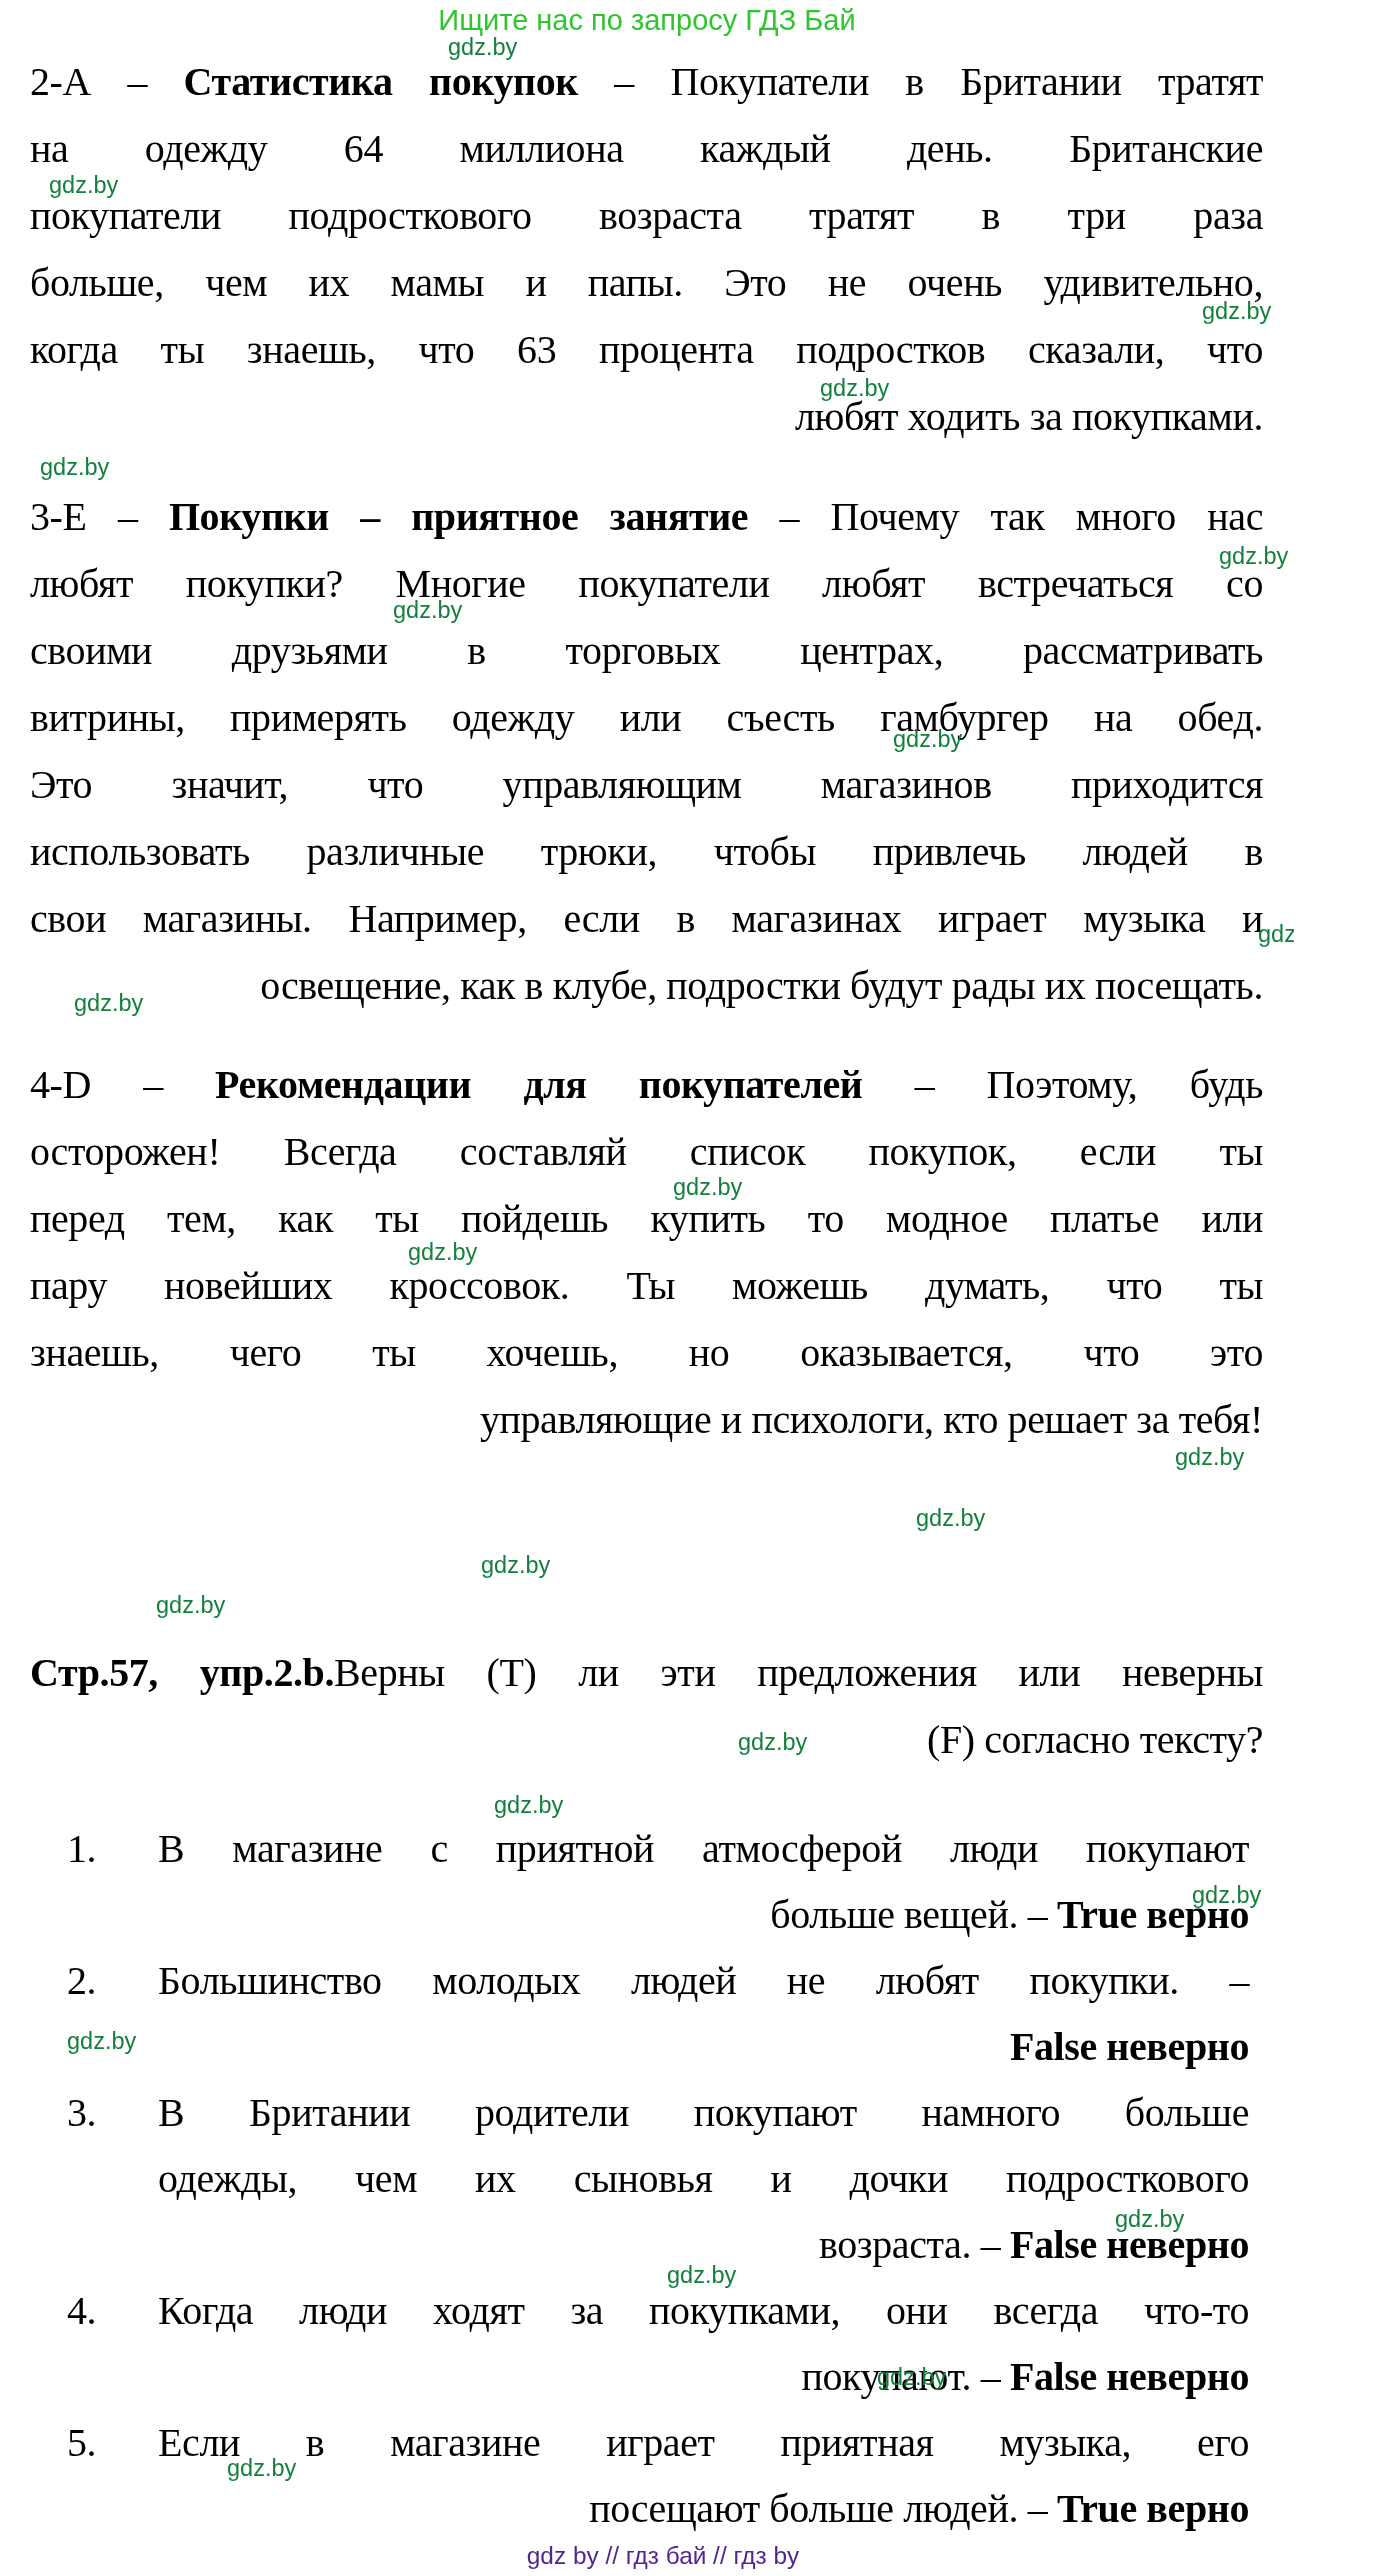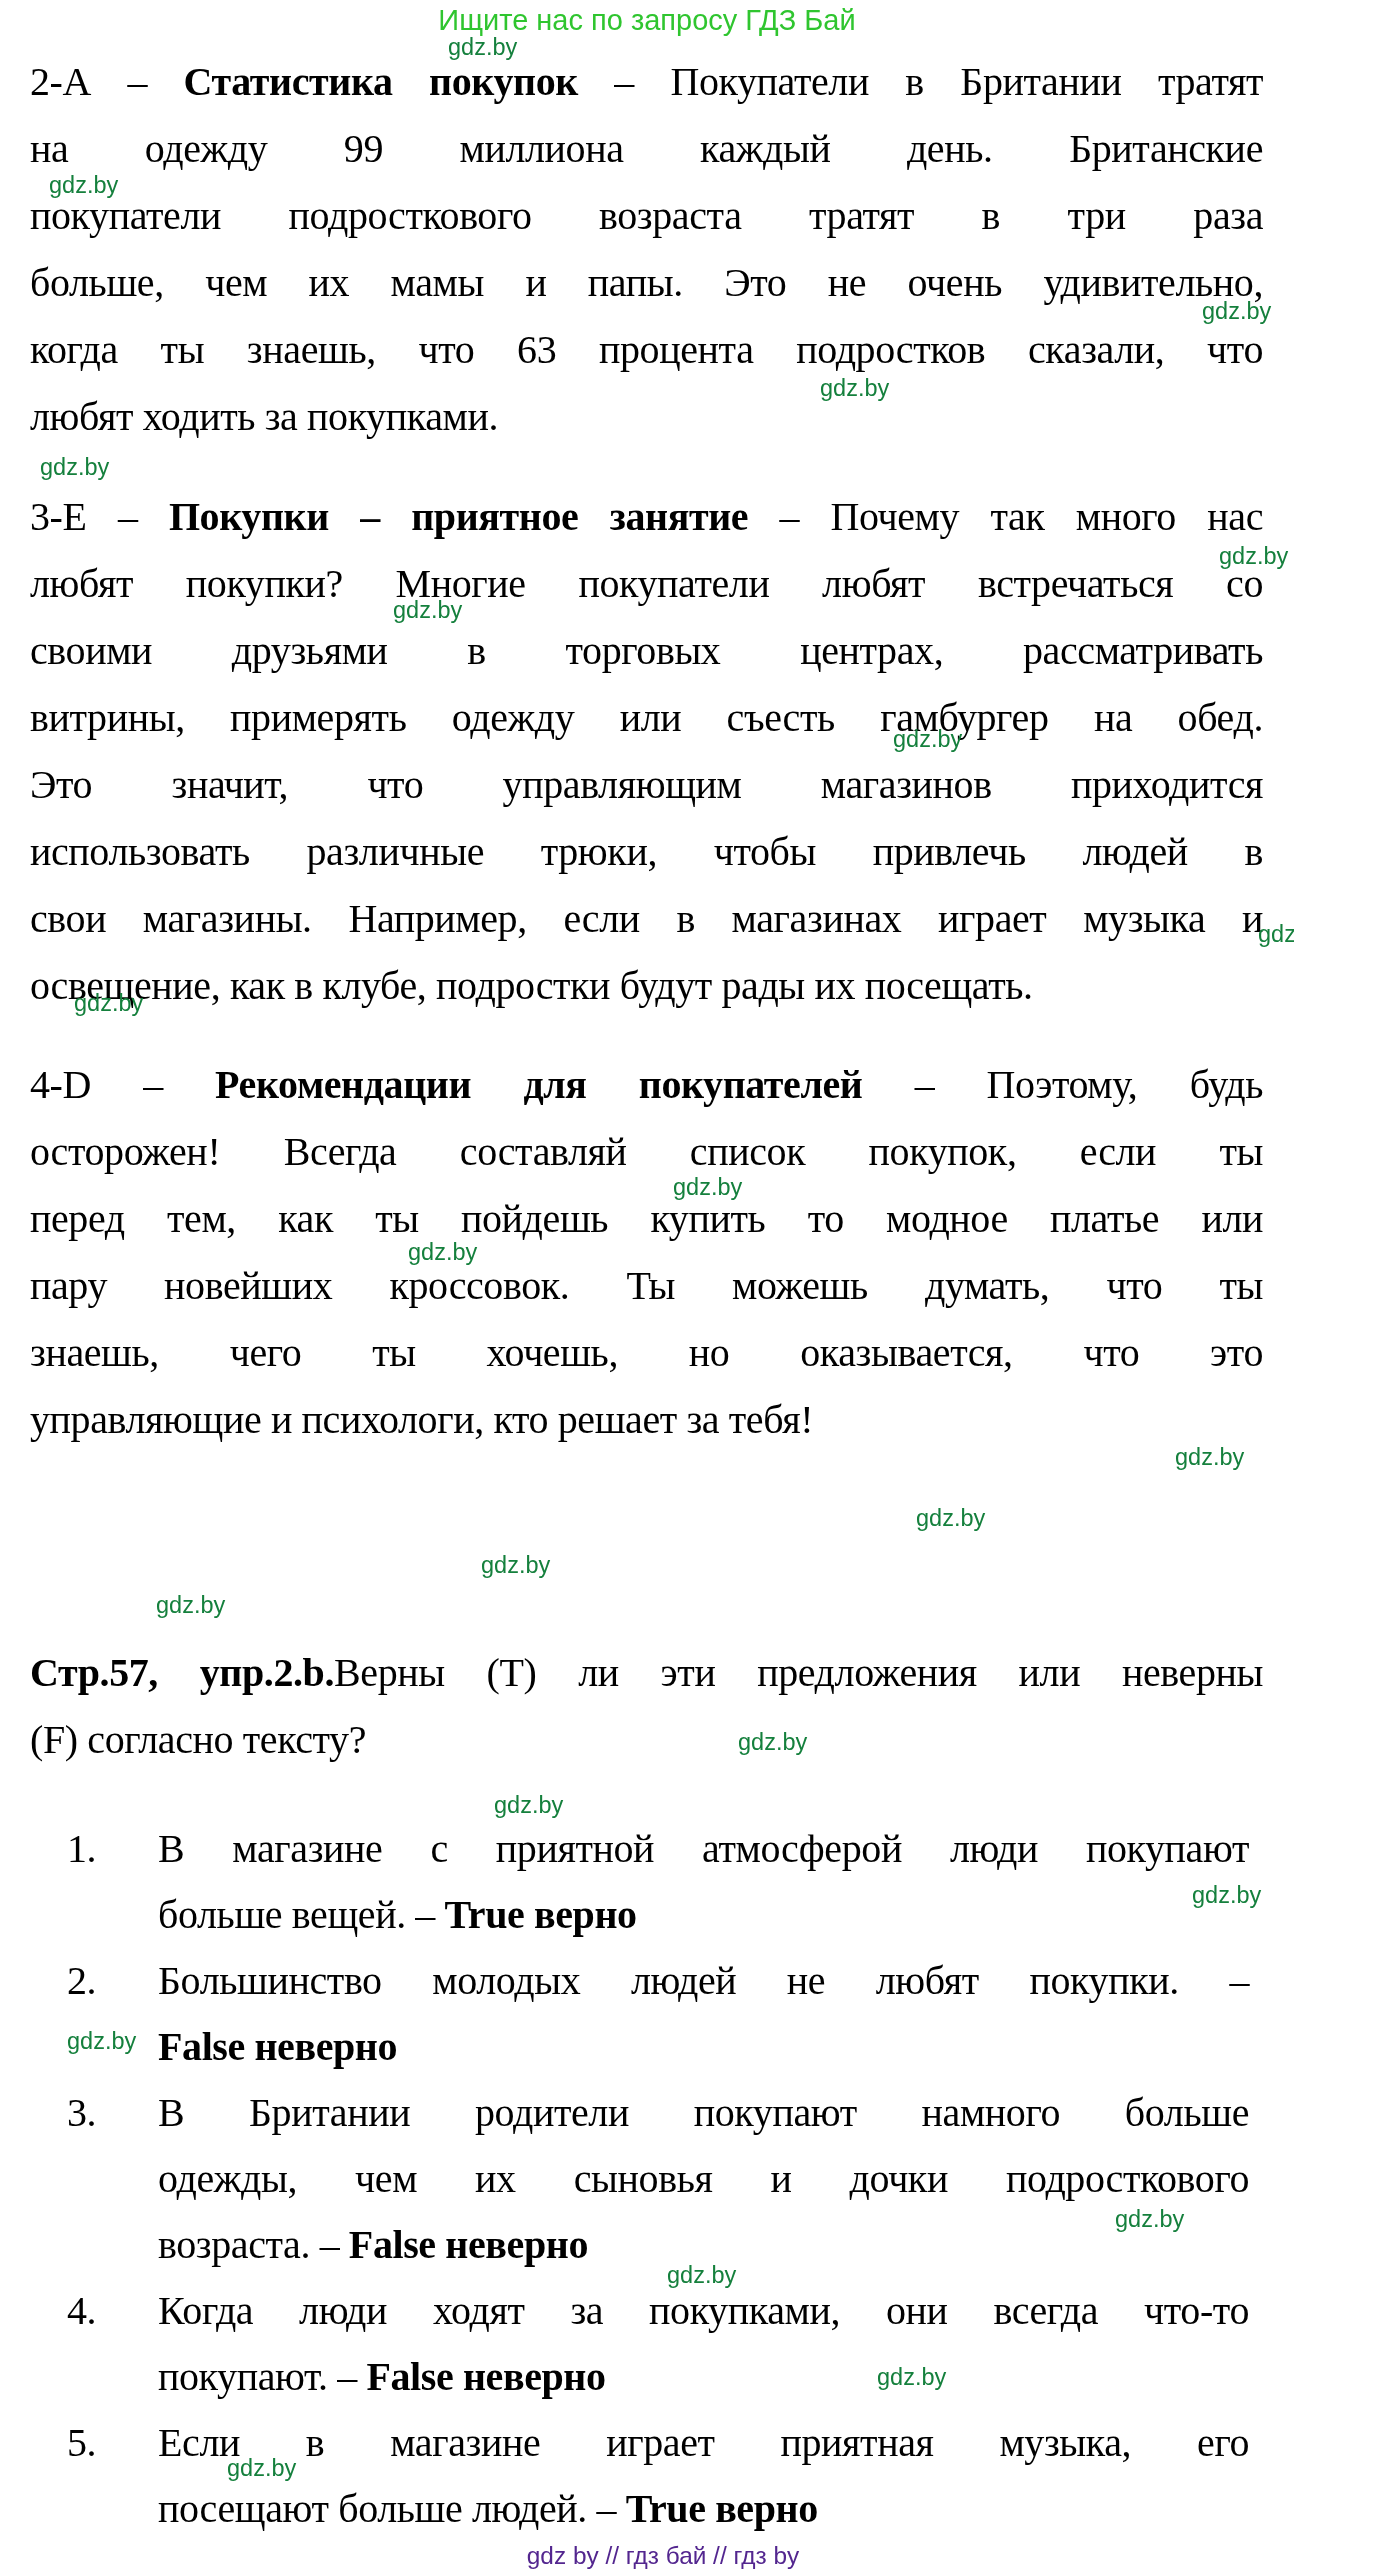--- a/index.html
+++ b/index.html
@@ -12,21 +12,21 @@
     position:absolute; top:4.2px; left:0; width:100%;
     text-align:center;
     font-family:"Liberation Sans", sans-serif;
     font-size:29px; color:#2fc52f;
   }
   .para {
     position:absolute; left:30px; right:31px;
     font-size:40px; line-height:67px; letter-spacing:-0.4px;
   }
   .jline { text-align:justify; text-align-last:justify; }
-  .lline { text-align:left; }
+  .lline { text-align:right; }
   .b { font-weight:bold; }
   .list {
     position:absolute; left:30px; right:45px;
     font-size:40px; line-height:66px; letter-spacing:-0.4px;
   }
   .item { position:relative; }
   .num { position:absolute; left:37px; top:0; }
   .itext { margin-left:128px; }
   .wm {
     position:absolute;
@@ -42,21 +42,21 @@
 </style>
 </head>
 <body>
 
 <div class="page">
 
   <div class="banner">Ищите нас по запросу ГДЗ Бай</div>
 
   <div class="para" style="top:48px">
     <div class="jline"><span>2-А – </span><span class="b">Статистика покупок</span><span> – Покупатели в Британии тратят</span></div>
-    <div class="jline">на одежду 99 миллиона каждый день. Британские</div>
+    <div class="jline">на одежду 64 миллиона каждый день. Британские</div>
     <div class="jline">покупатели подросткового возраста тратят в три раза</div>
     <div class="jline">больше, чем их мамы и папы. Это не очень удивительно,</div>
     <div class="jline">когда ты знаешь, что 63 процента подростков сказали, что</div>
     <div class="lline">любят ходить за покупками.</div>
   </div>
 
   <div class="para" style="top:483px">
     <div class="jline"><span>3-Е – </span><span class="b">Покупки – приятное занятие</span><span> – Почему так много нас</span></div>
     <div class="jline">любят покупки? Многие покупатели любят встречаться со</div>
     <div class="jline">своими друзьями в торговых центрах, рассматривать</div>

